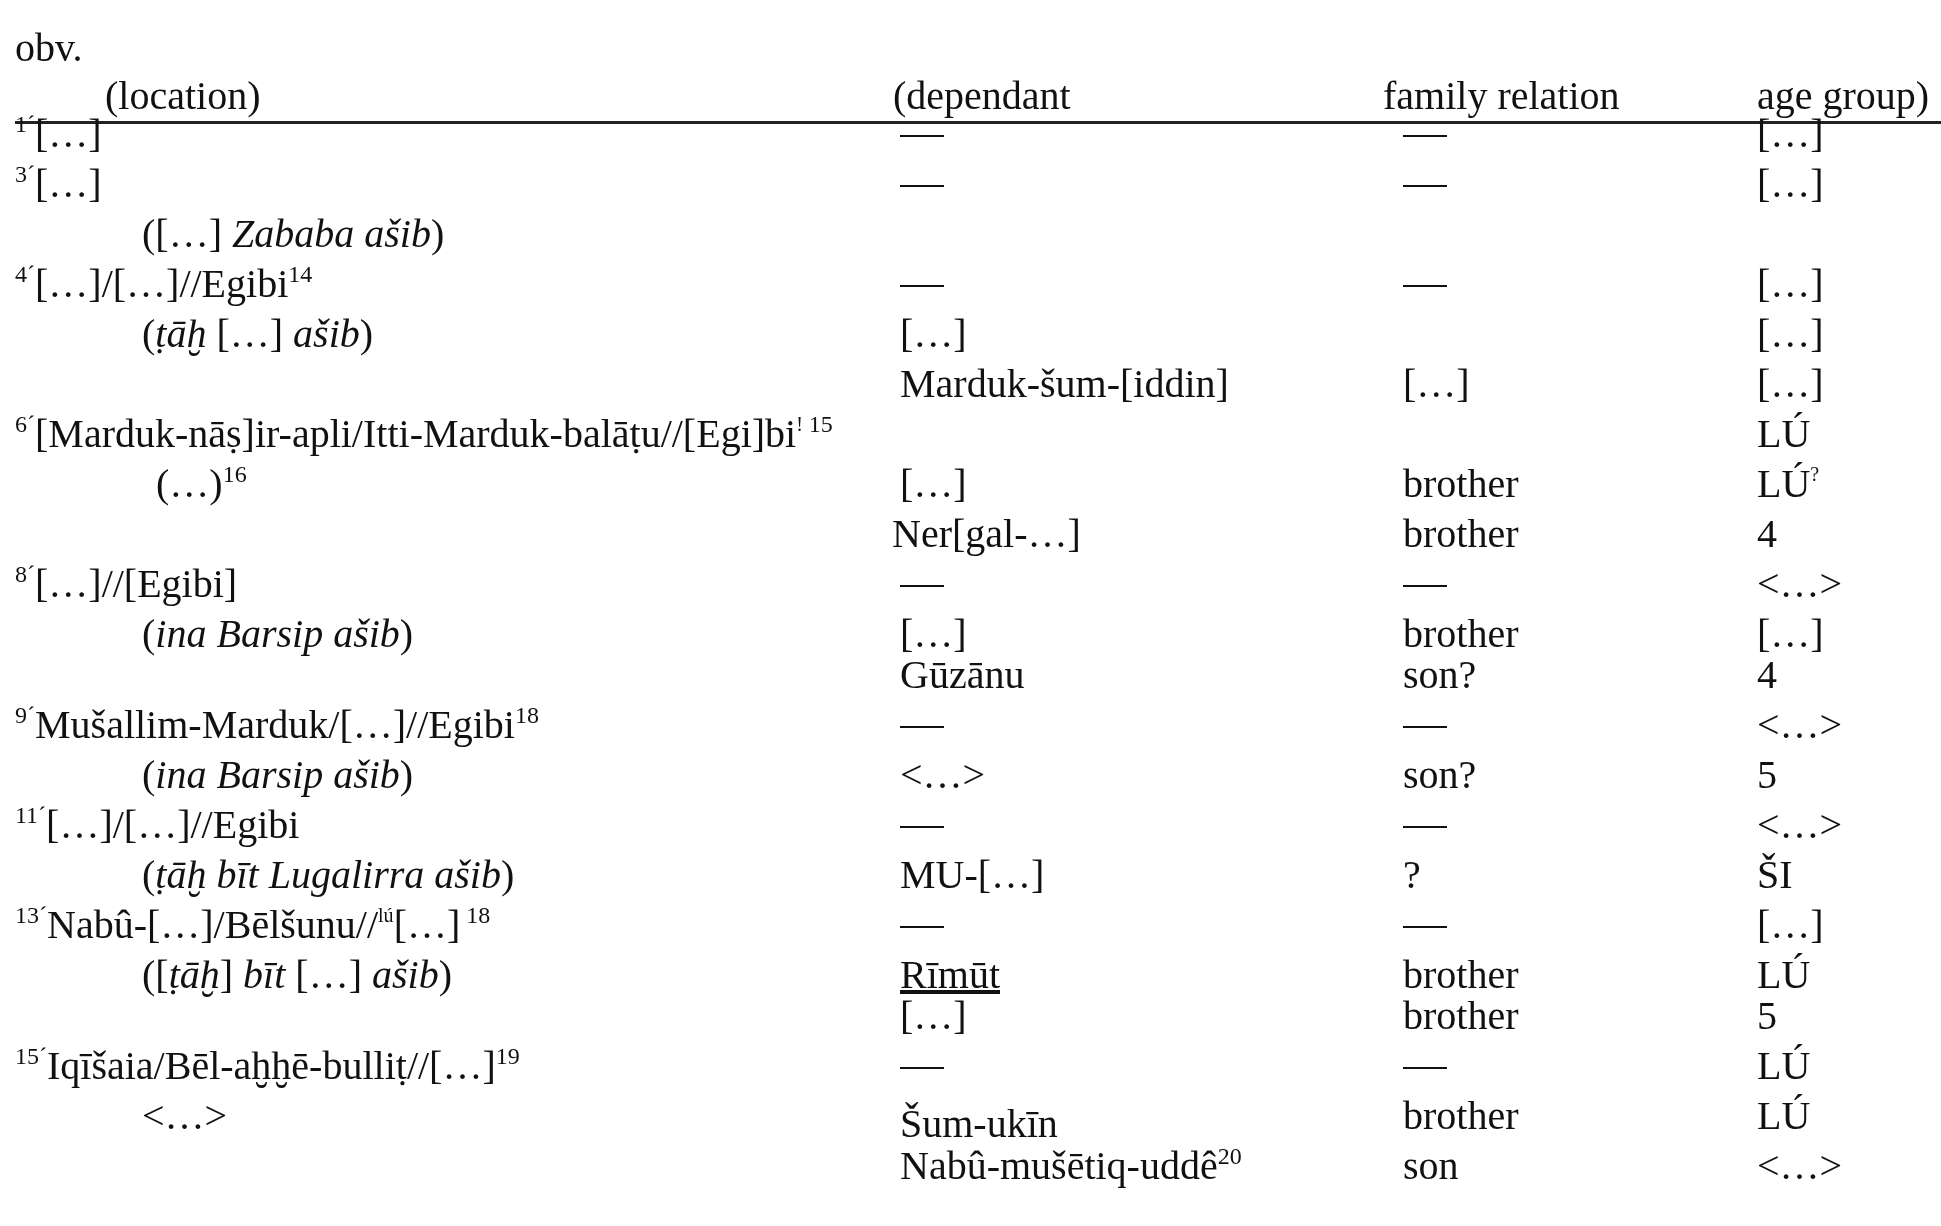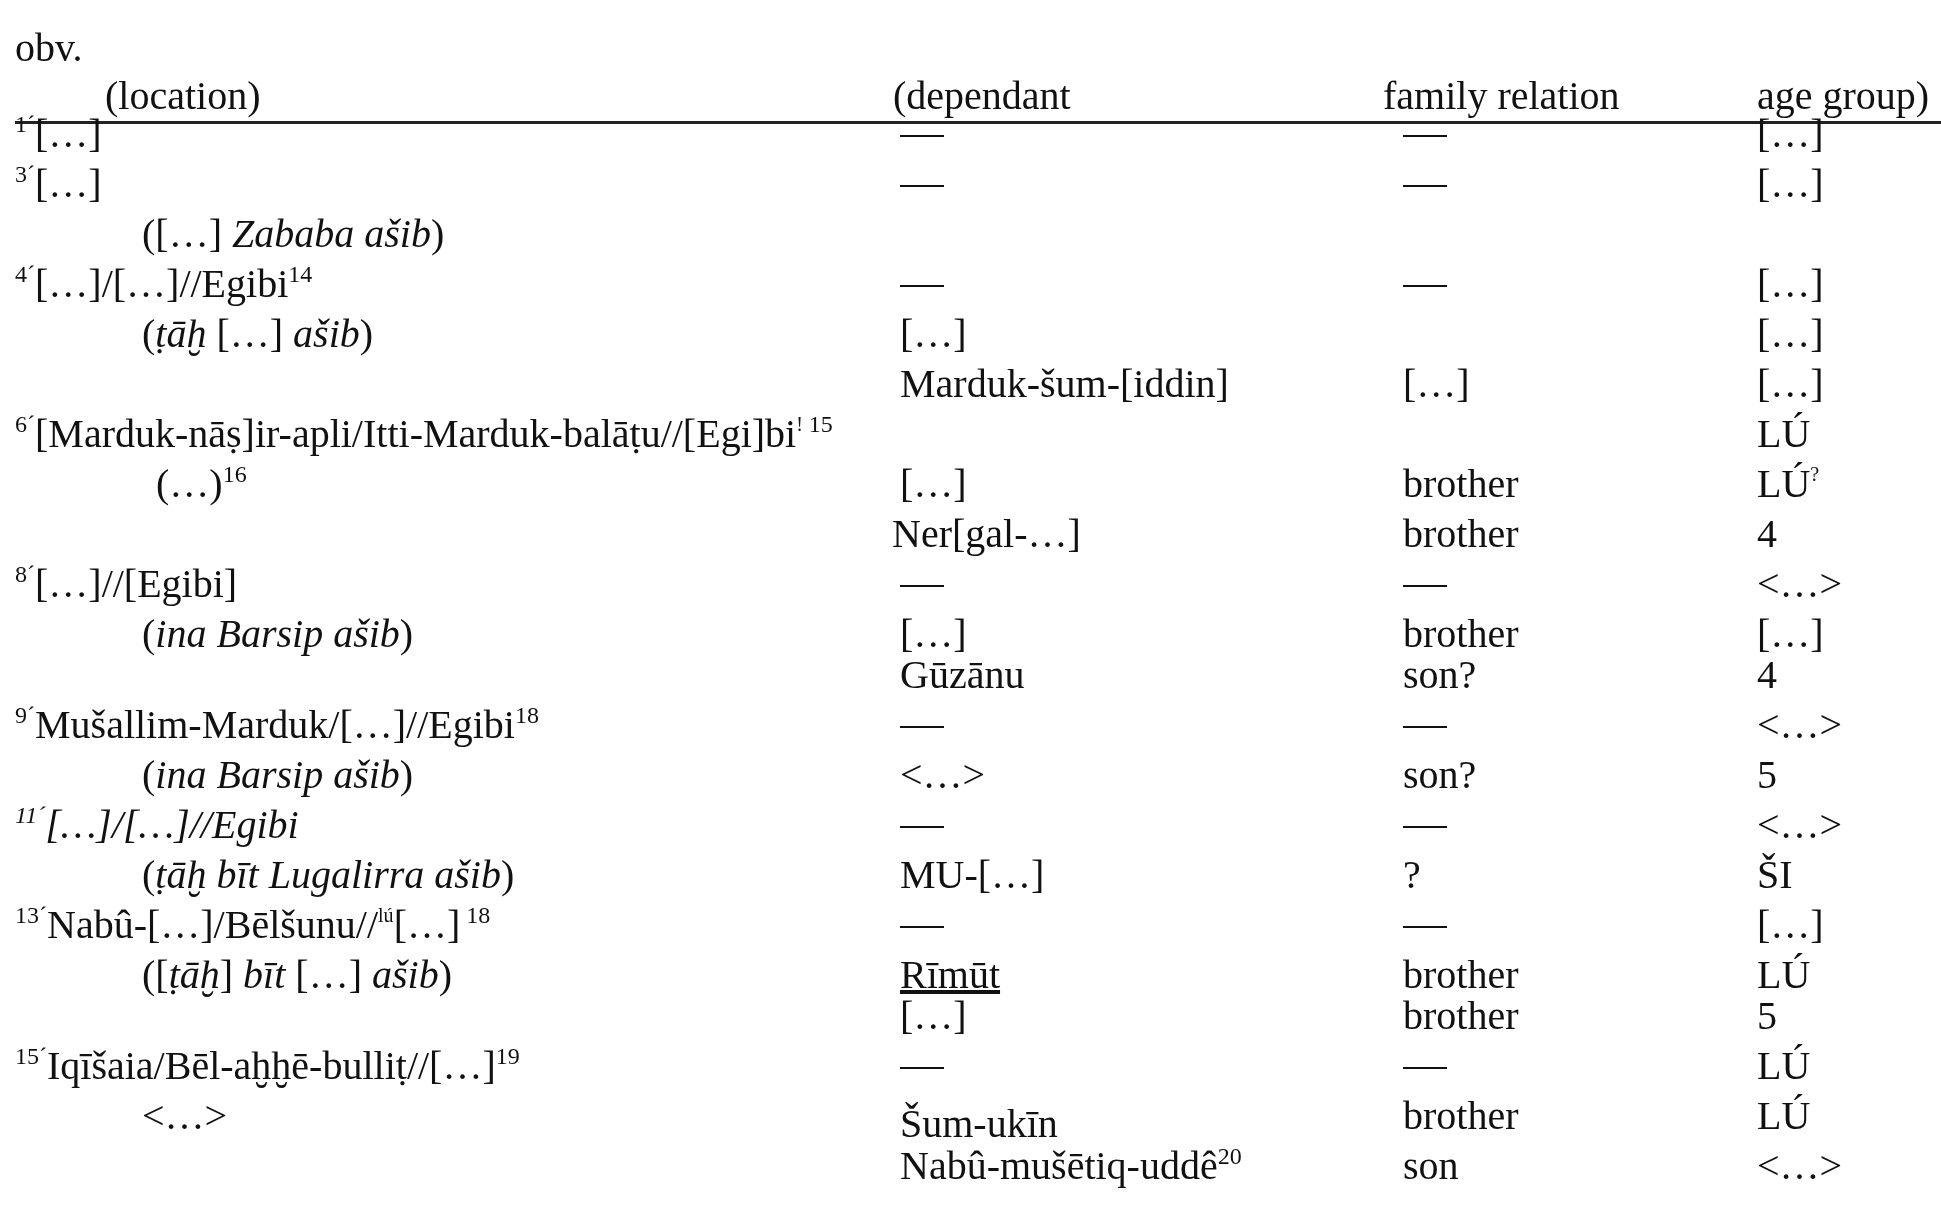--- a/index.html
+++ b/index.html
@@ -97,21 +97,21 @@
       <div class="abs" style="left:1403px; top:705px;"><span class="dash"></span></div>
       <div class="abs" style="left:1757px; top:705px;">&lt;…&gt;</div>
     </div>
     <div>
       <div class="abs" style="left:142px; top:755px;">(<i>ina</i> <i>Barsip</i> <i>ašib</i>)</div>
       <div class="abs" style="left:900px; top:755px;">&lt;…&gt;</div>
       <div class="abs" style="left:1403px; top:755px;">son?</div>
       <div class="abs" style="left:1757px; top:755px;">5</div>
     </div>
     <div>
-      <div class="abs" style="left:15px; top:805px;font-style:italic;"><span class="sup">11´</span>[…]/[…]//Egibi</div>
+      <div class="abs" style="left:15px; top:805px;"><span class="sup">11´</span>[…]/[…]//Egibi</div>
       <div class="abs" style="left:900px; top:805px;"><span class="dash"></span></div>
       <div class="abs" style="left:1403px; top:805px;"><span class="dash"></span></div>
       <div class="abs" style="left:1757px; top:805px;">&lt;…&gt;</div>
     </div>
     <div>
       <div class="abs" style="left:142px; top:855px;">(<i>ṭāḫ</i> <i>bīt</i> <i>Lugalirra</i> <i>ašib</i>)</div>
       <div class="abs" style="left:900px; top:855px;">MU-[…]</div>
       <div class="abs" style="left:1403px; top:855px;">?</div>
       <div class="abs" style="left:1757px; top:855px;">ŠI</div>
     </div>

